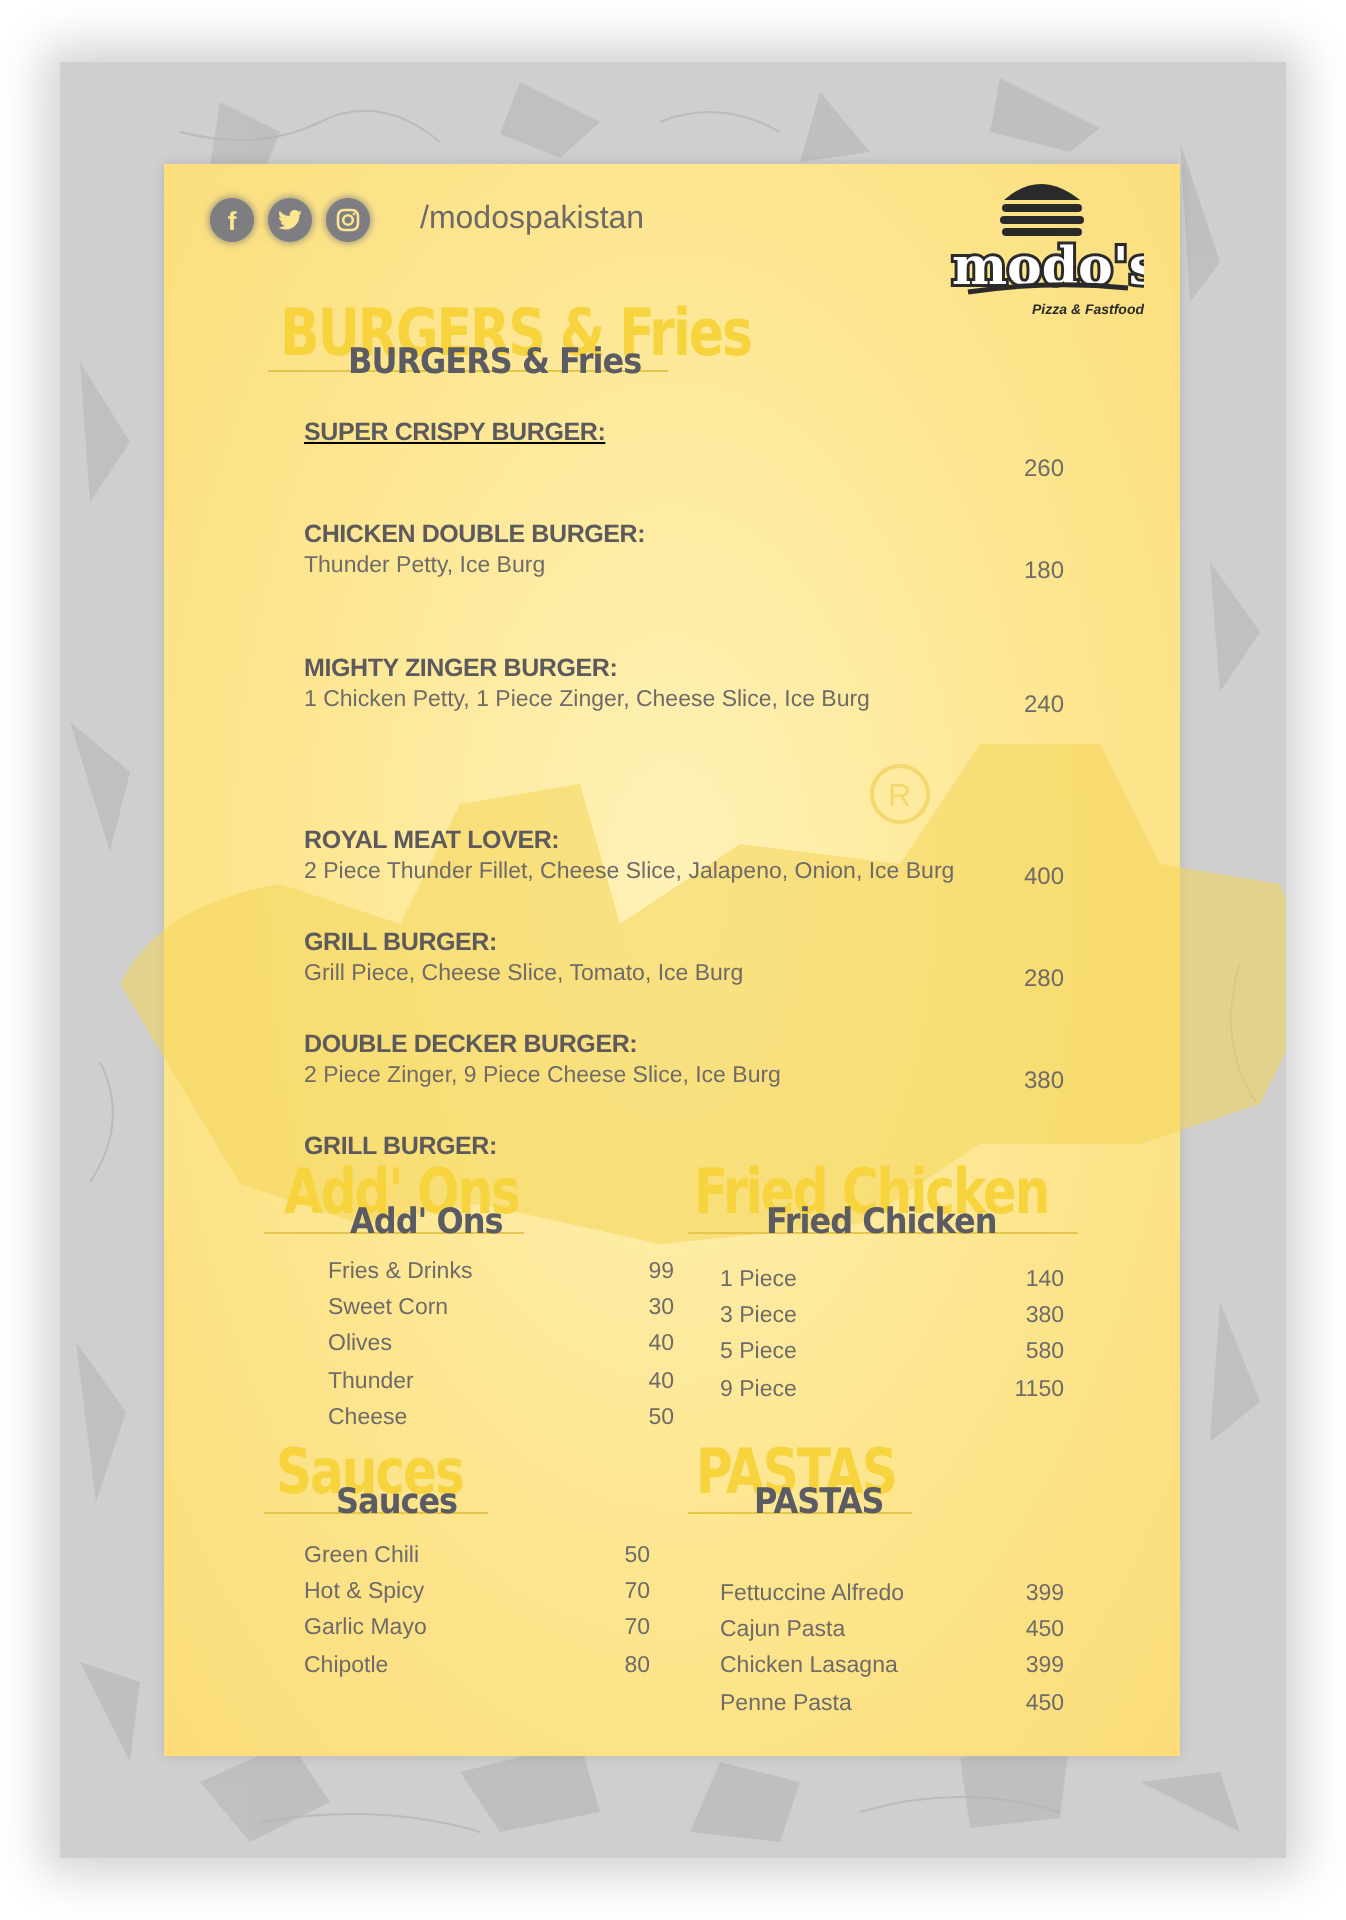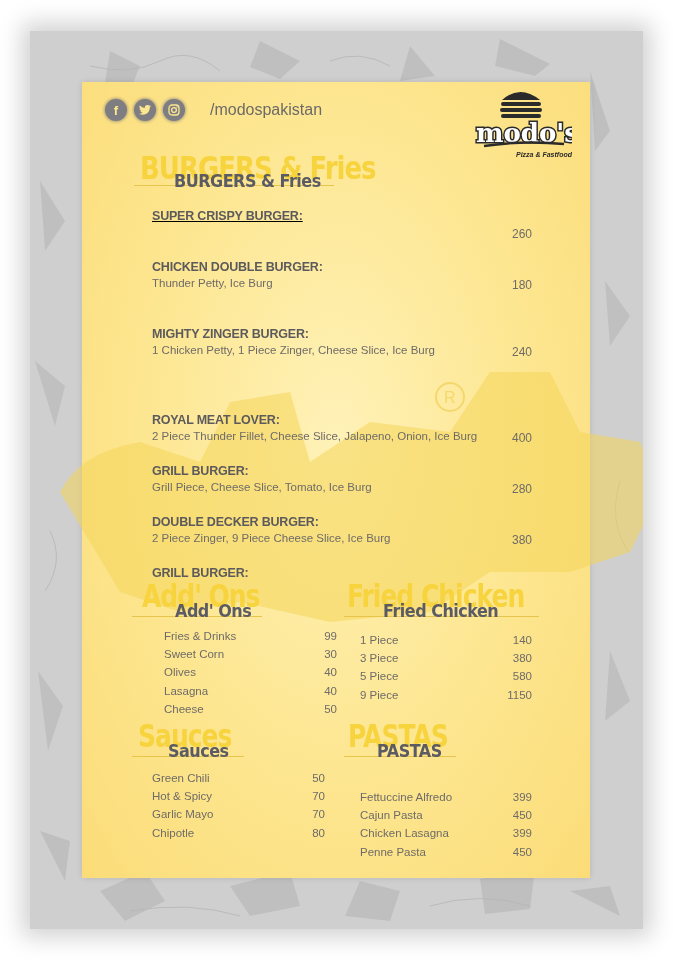--- a/index.html
+++ b/index.html
@@ -156,21 +156,21 @@
         </div>
       <div class="row">
           <span>Sweet Corn</span>
           <span>30</span>
         </div>
       <div class="row">
           <span>Olives</span>
           <span>40</span>
         </div>
       <div class="row">
-          <span>Lasagna</span>
+          <span>Thunder</span>
           <span>40</span>
         </div>
       <div class="row">
           <span>Cheese</span>
           <span>50</span>
         </div>
     </div>
 
     <div class="ghost" style="left:265px; top:503px; font-size:25px;">Fried Chicken</div>
     <div class="uline" style="left:262px; top:534px; width:195px;"></div>

